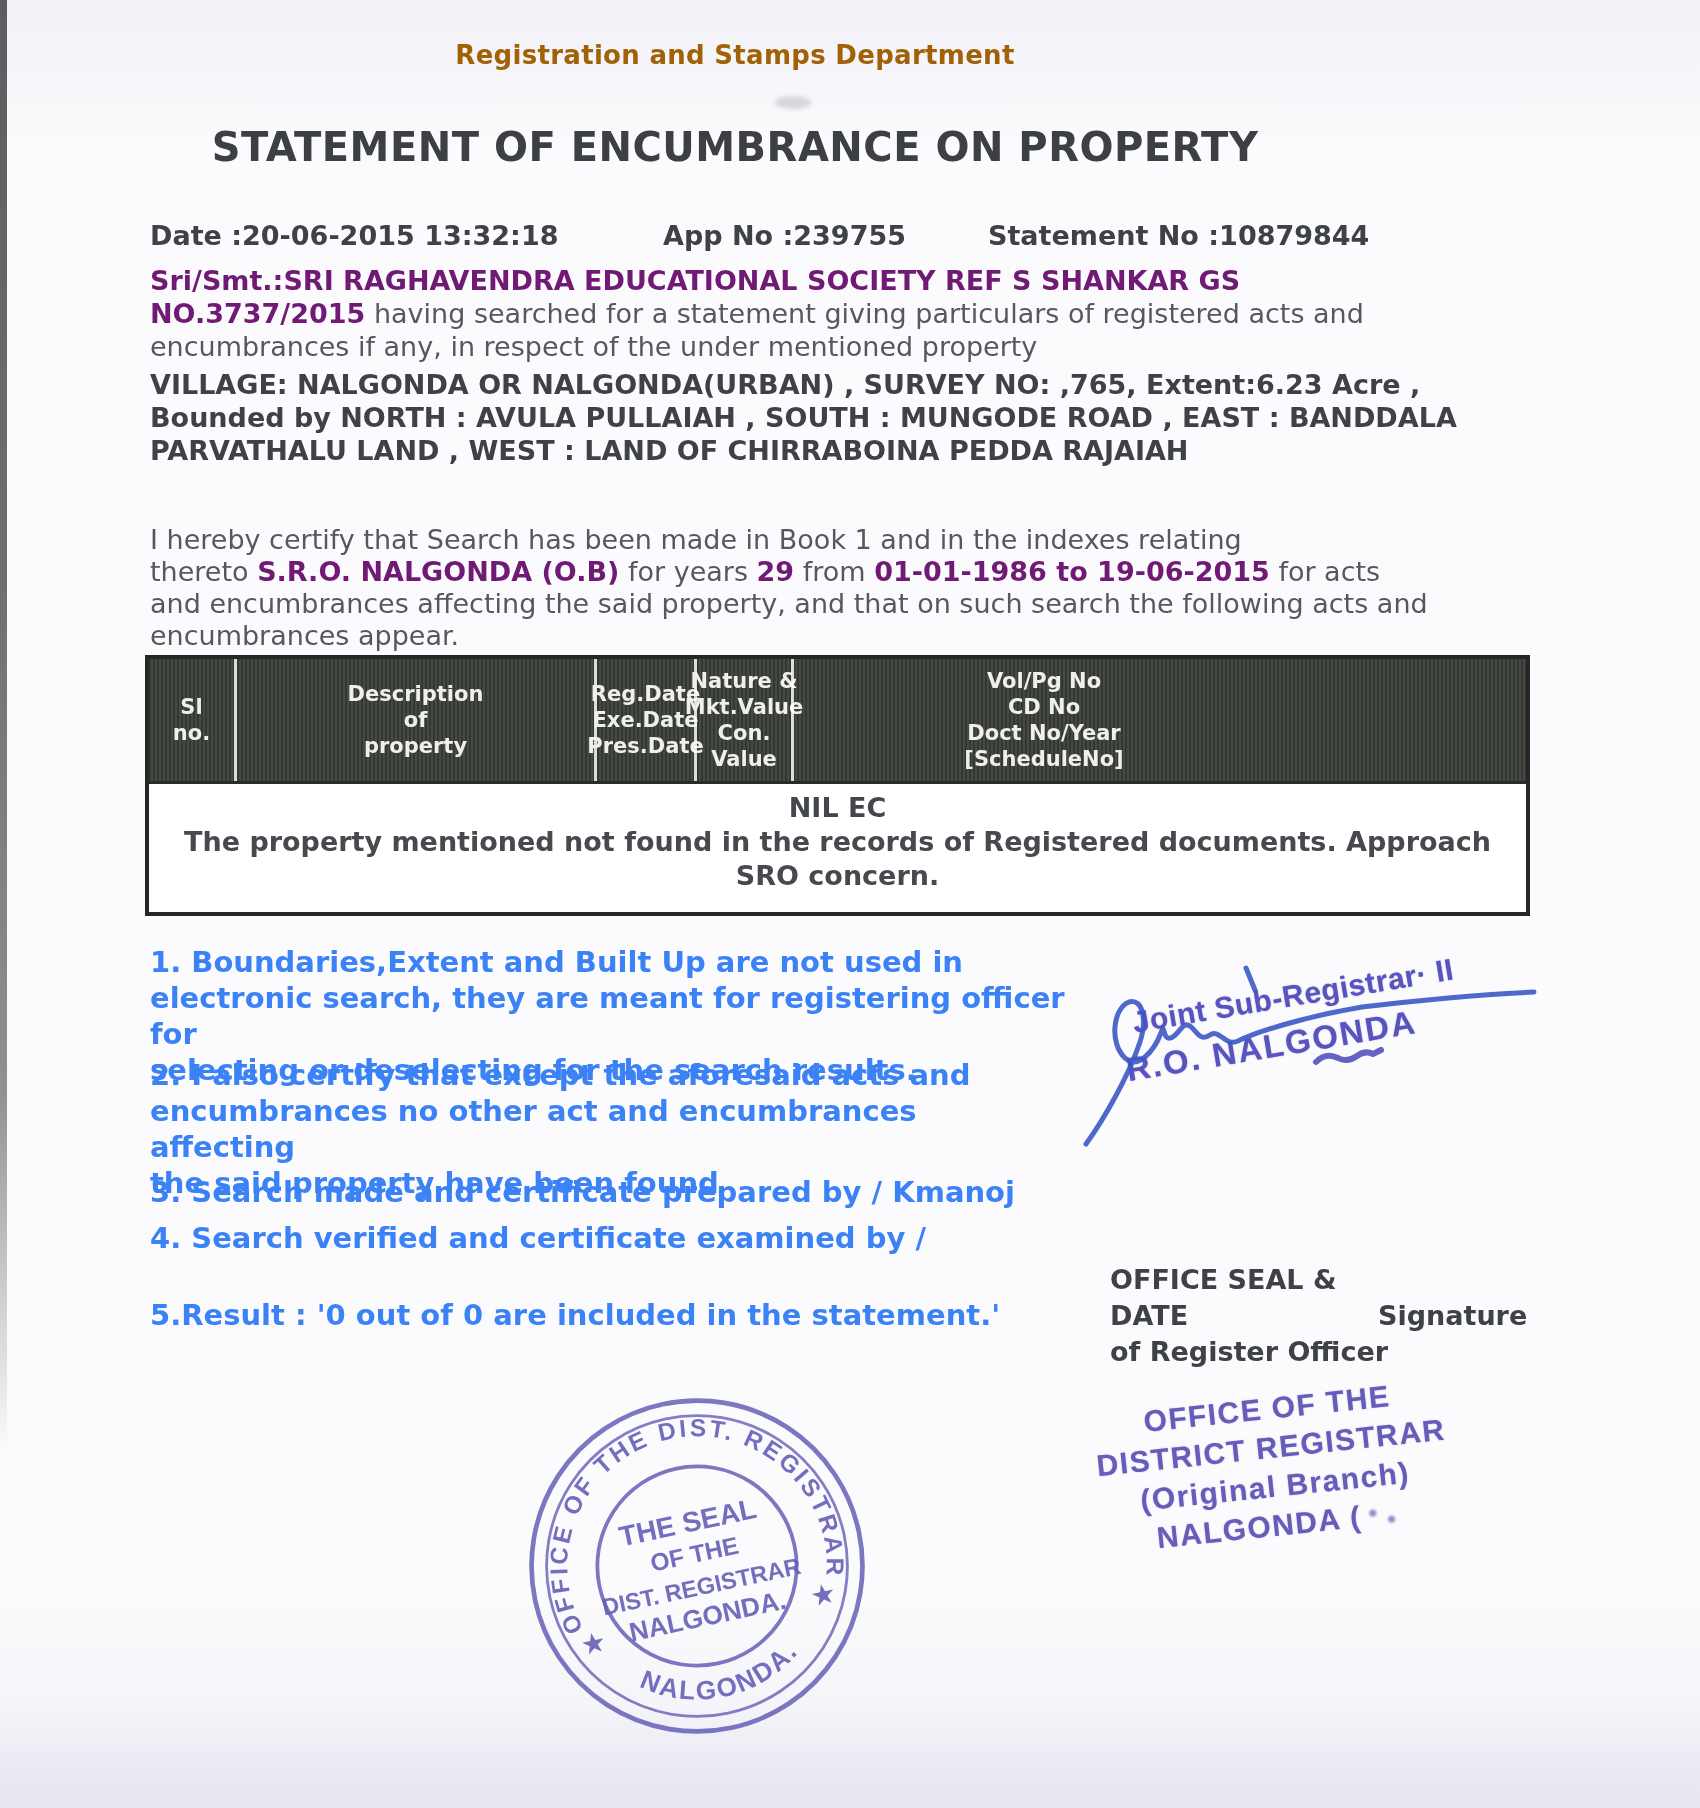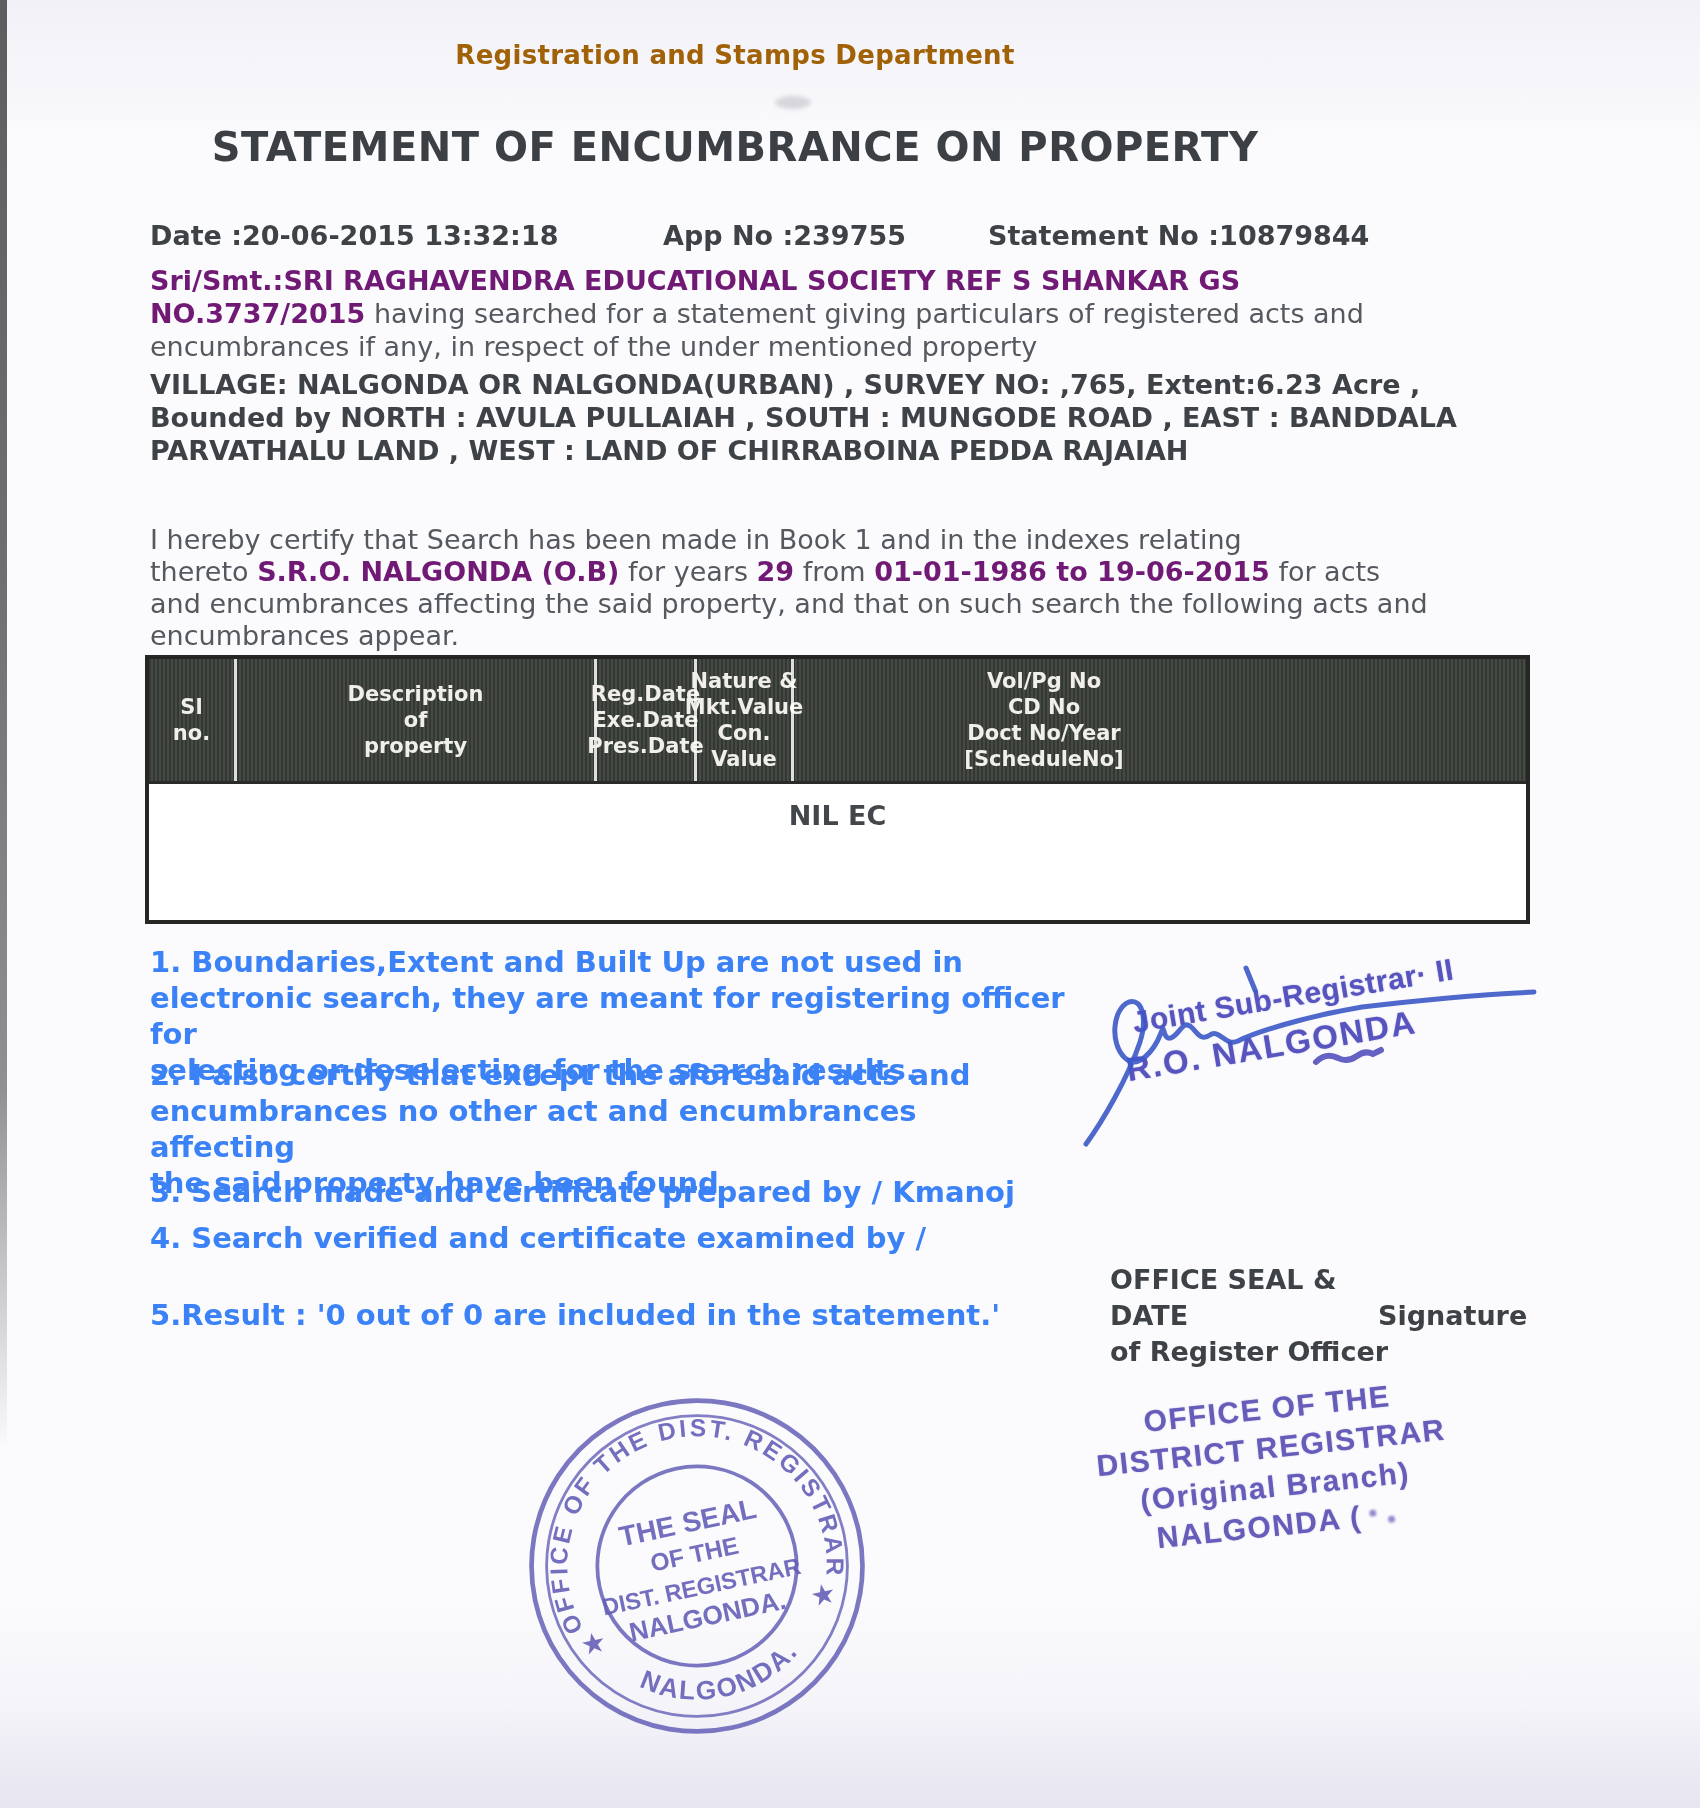--- a/index.html
+++ b/index.html
@@ -42,21 +42,21 @@
 
   
   .ec-table{position:absolute;left:145px;top:655px;width:1385px;border:4px solid #262624;box-sizing:border-box;background:#fff;}
   .ec-head{display:grid;grid-template-columns:85px 360px 100px 97px 503px 232px;
     background:#3b413b;
     background-image:repeating-linear-gradient(90deg,#333932 0 2px,#454b44 2px 4px);
     border-bottom:3px solid #2a2a28;height:122px;}
   .ec-head .th{display:flex;align-items:center;justify-content:center;text-align:center;
     font-size:21px;line-height:26px;font-weight:700;color:#f0efe9;white-space:pre-line;padding:2px 0;}
   .ec-head .th + .th{border-left:3px solid rgba(255,255,255,.82);}
-  .ec-body{min-height:106px;padding:16px 20px 14px 20px;text-align:center;}
+  .ec-body{min-height:106px;padding:8px 20px 14px 20px;text-align:center;}
   .ec-body .nil{font-size:27px;font-weight:700;color:#43474c;}
   .ec-body .msg{font-size:27px;font-weight:700;color:#46494e;line-height:34px;white-space:pre-line;margin-top:2px;}
 
   .note{position:absolute;left:150px;width:920px;font-size:29px;line-height:36px;
     font-weight:700;color:#3b82f6;white-space:pre-line;}
   .n1{top:944px;}
   .n2{top:1057px;}
   .n3{top:1174px;}
   .n4{top:1220px;}
   .n5{top:1297px;width:1000px;}
@@ -128,20 +128,22 @@
 Mkt.Value
 Con.
 Value</div>
     <div class="th">Vol/Pg No
 CD No
 Doct No/Year
 [ScheduleNo]</div>
   </div>
   <div class="ec-body">
     <div class="nil">NIL EC</div>
+    <div class="msg">The property mentioned not found in the records of Registered documents. Approach
+SRO concern.</div>
   </div>
 </div>
 
 <div class="note n1">1. Boundaries,Extent and Built Up are not used in
 electronic search, they are meant for registering officer for
 selecting or deselecting for the search results.</div>
 <div class="note n2">2. I also certify that except the aforesaid acts and
 encumbrances no other act and encumbrances affecting
 the said property have been found</div>
 <div class="note n3">3. Search made and certificate prepared by / Kmanoj</div>

